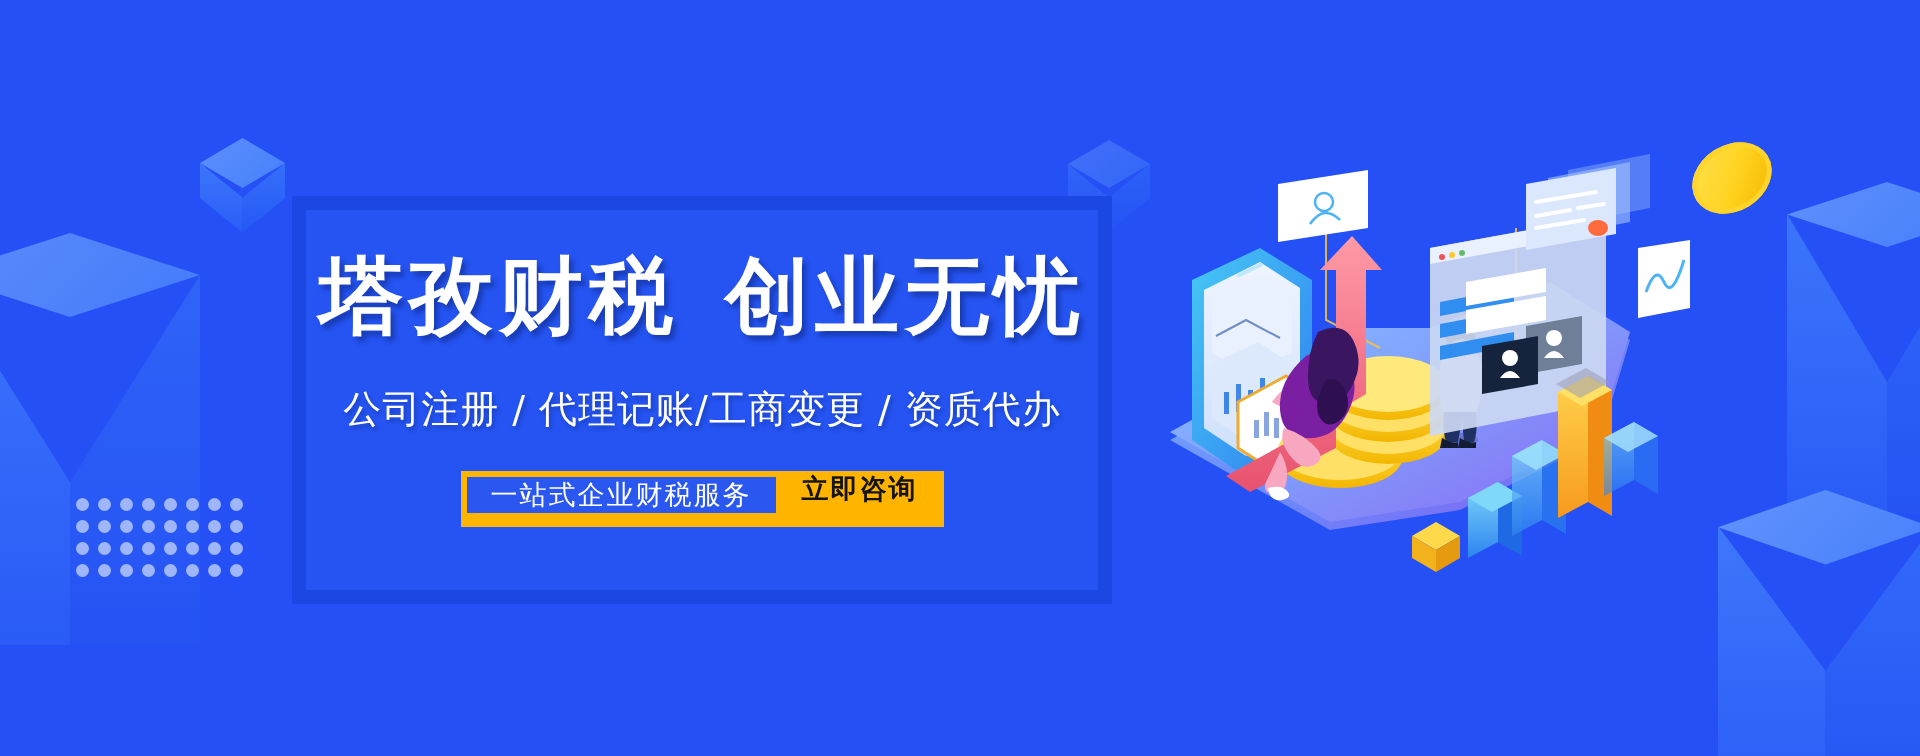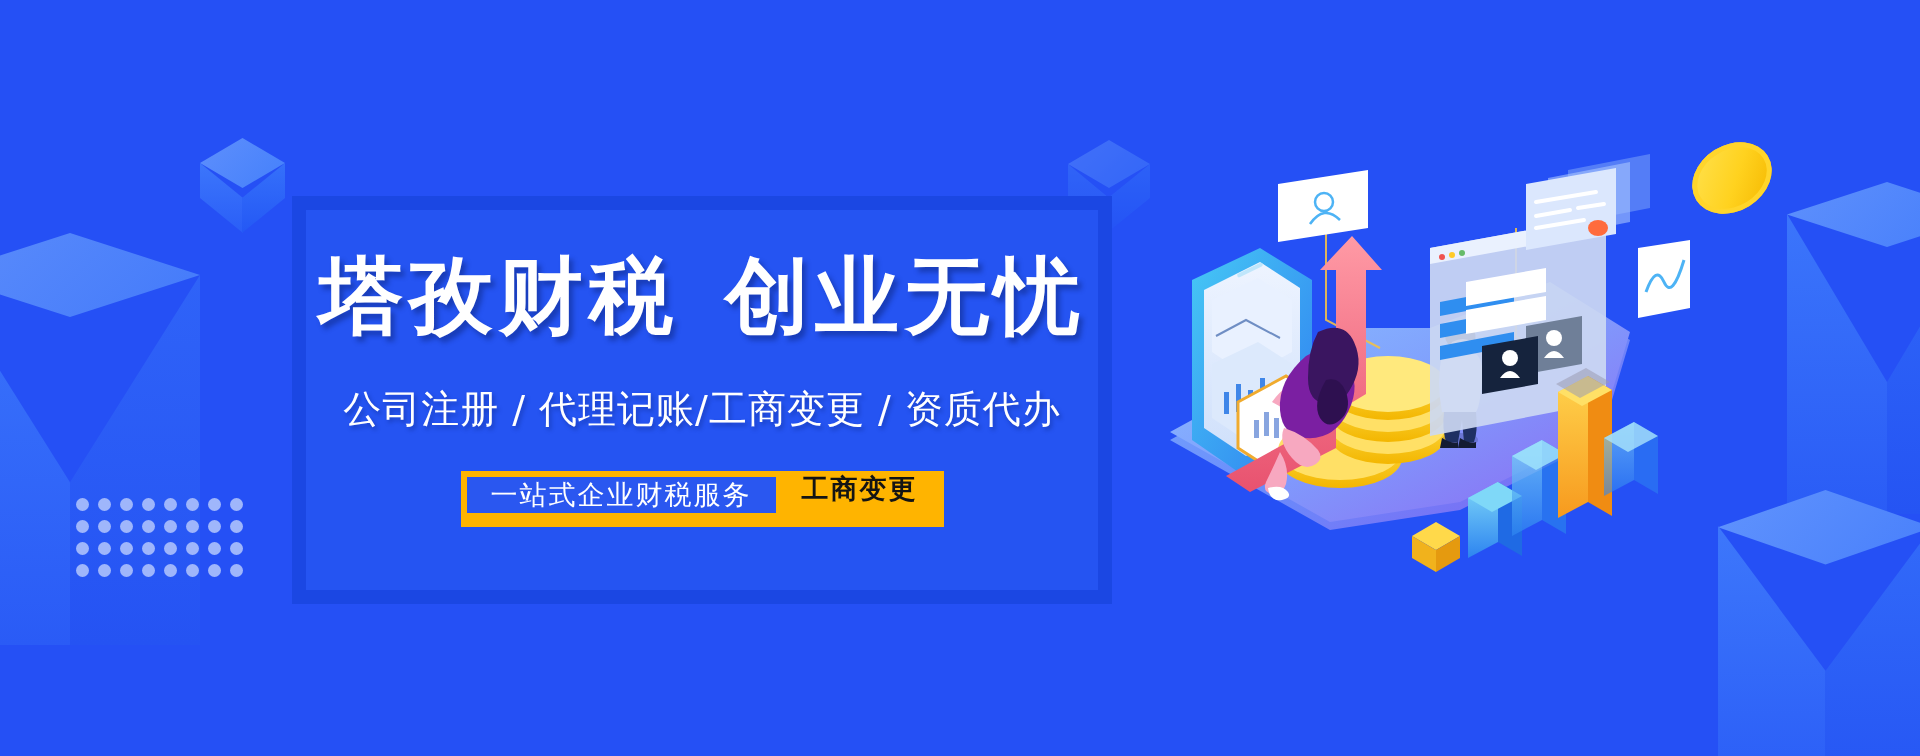--- a/index.html
+++ b/index.html
@@ -503,20 +503,20 @@
       <div class="content">
 
         <div class="headline">
           <span>塔孜财税</span><span class="gap"></span><span>创业无忧</span>
         </div>
 
         <div class="subline">公司注册 / 代理记账/工商变更 / 资质代办</div>
 
         <div class="cta">
           <div class="tagline">一站式企业财税服务</div>
-          <div class="consult">工商变更</div>
+          <div class="consult">立即咨询</div>
         </div>
 
       </div>
     </div>
   </div>
 
 </div>
 
 </body></html>

